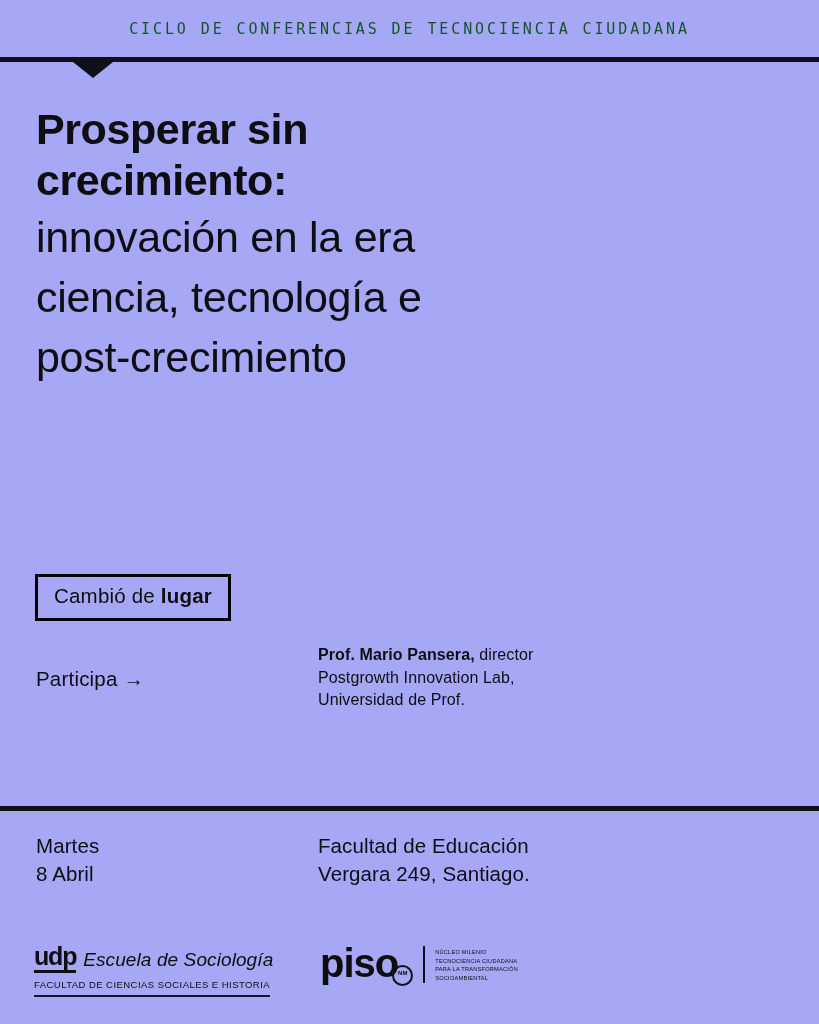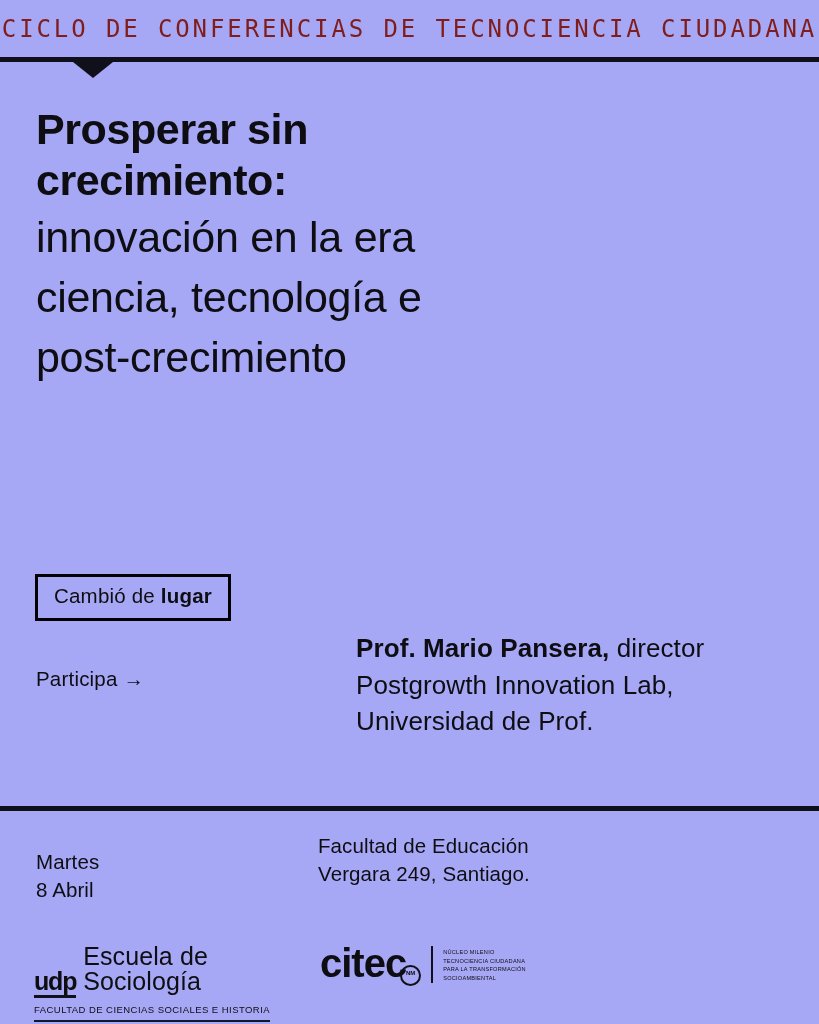--- a/index.html
+++ b/index.html
@@ -27,24 +27,24 @@
     position: absolute;
     left: 0; top: 0;
     width: 819px;
     height: 57px;
     display: flex;
     align-items: center;
     justify-content: center;
   }
   .ribbon-text {
     font-family: "DejaVu Sans Mono", monospace;
-    font-size: 24px;
+    font-size: 15px;
     letter-spacing: 2.9px;
     font-weight: 400;
-    color: #7f1d1d;
+    color: #14532d;
     white-space: nowrap;
   }
   .ribbon-rule {
     position: absolute;
     left: 0;
     top: 57px;
     width: 819px;
     height: 5px;
     background: #10101a;
   }
@@ -100,26 +100,25 @@
     position: absolute;
     left: 36px;
     top: 667px;
     font-size: 20.5px;
     letter-spacing: 0.2px;
   }
   .participa .arrow { margin-left: 6px; }
   .speaker {
     position: absolute;
     left: 318px;
-    top: 630px;
-    font-size: 26px;
+    top: 644px;
+    font-size: 16px;
     line-height: 1.41;
     letter-spacing: 0.1px;
     width: 430px;
-    margin-left: 38px;
   }
   .speaker .sp-name { font-weight: 700; }
 
   
   .bottom-rule {
     position: absolute;
     left: 0;
     top: 806px;
     width: 819px;
     height: 5px;
@@ -127,21 +126,20 @@
   }
 
   
   .when {
     position: absolute;
     left: 36px;
     top: 832px;
     font-size: 20.5px;
     line-height: 1.38;
     letter-spacing: 0.1px;
-    margin-top: 16px;
   }
   .where {
     position: absolute;
     left: 318px;
     top: 832px;
     font-size: 20.5px;
     line-height: 1.38;
     letter-spacing: 0.1px;
   }
 
@@ -167,23 +165,24 @@
   .udp-mark::after {
     content: "";
     position: absolute;
     left: 0;
     bottom: -4px;
     width: 100%;
     height: 3px;
     background: #10101a;
   }
   .udp-school {
-    font-size: 25px;
+    font-size: 19px;
     line-height: 1;
     letter-spacing: 0.1px;
+    font-style: italic;
   }
   .udp-faculty {
     margin-top: 10px;
     font-size: 9.5px;
     letter-spacing: 0.45px;
     line-height: 1.2;
     border-bottom: 2px solid #0f172a;
     padding-bottom: 5px;
     display: inline-block;
   }
@@ -275,21 +274,21 @@
   <div class="logo-udp">
     <div class="udp-line">
       <span class="udp-mark">udp</span>
       <span class="udp-school">Escuela de Sociología</span>
     </div>
     <div class="udp-faculty">FACULTAD DE CIENCIAS SOCIALES E HISTORIA</div>
   </div>
 
   <div class="logo-citec">
     <div class="citec-word">
-      <span>citec</span><span class="citec-badge">NM</span>
+      <span>piso</span><span class="citec-badge">NM</span>
     </div>
     <div class="citec-sub">
       <div>NÚCLEO MILENIO</div>
       <div>TECNOCIENCIA CIUDADANA</div>
       <div>PARA LA TRANSFORMACIÓN</div>
       <div>SOCIOAMBIENTAL</div>
     </div>
   </div>
 
 </div>

